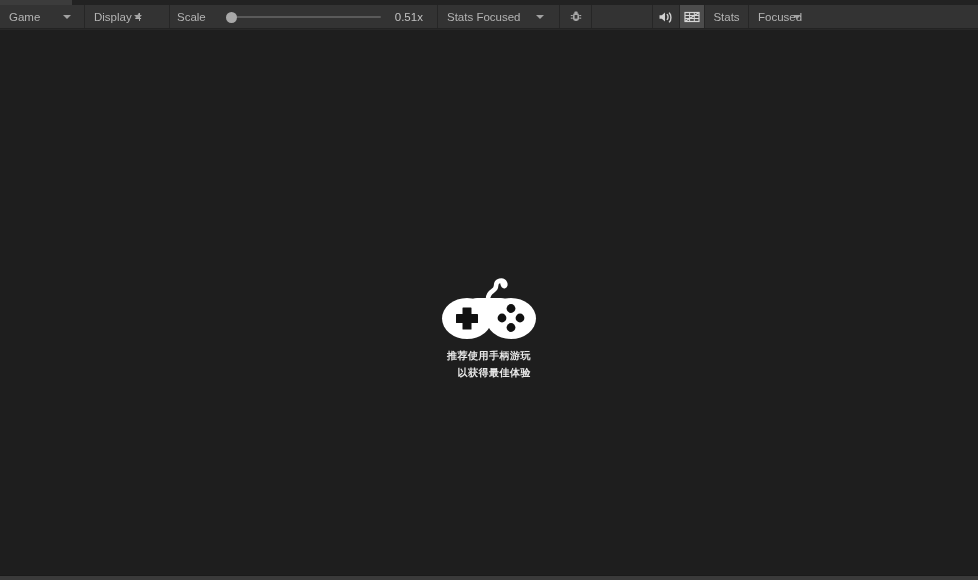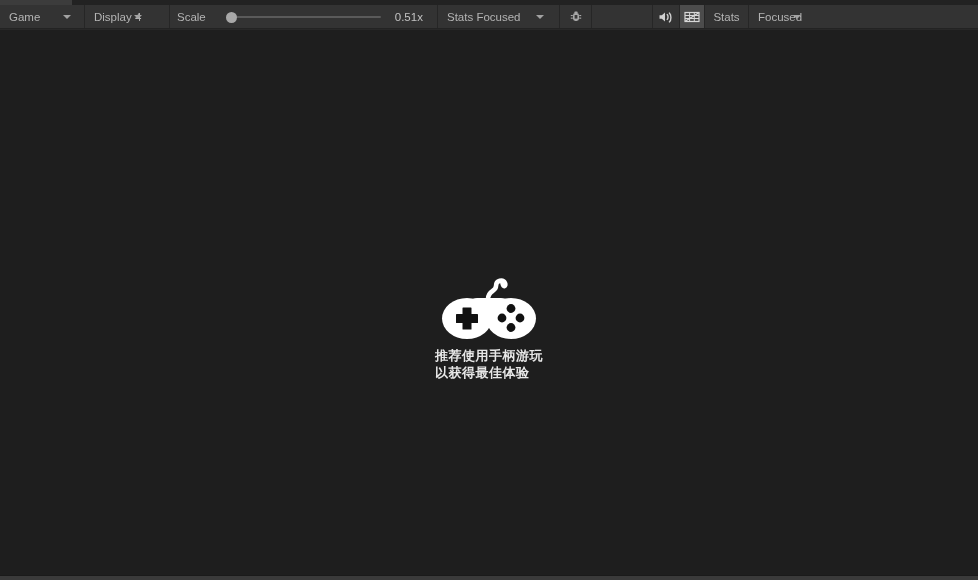--- a/index.html
+++ b/index.html
@@ -111,24 +111,24 @@
   .splash {
     position:absolute;
     left:0; right:0;
     top:243px;
     display:flex; flex-direction:column; align-items:center;
   }
   .pad-wrap { width:96px; height:68px; }
   .splash-text {
     margin-top:6px;
     color:#e8e8e8;
-    font-size:13px;
+    font-size:10px;
     line-height:17px;
     font-weight:bold;
-    text-align:left;
+    text-align:right;
     letter-spacing:0.5px;
   }
 </style>
 </head>
 <body>
 
 <div id="app">
 
   <div class="tabstrip">
     <div class="tab-active">

